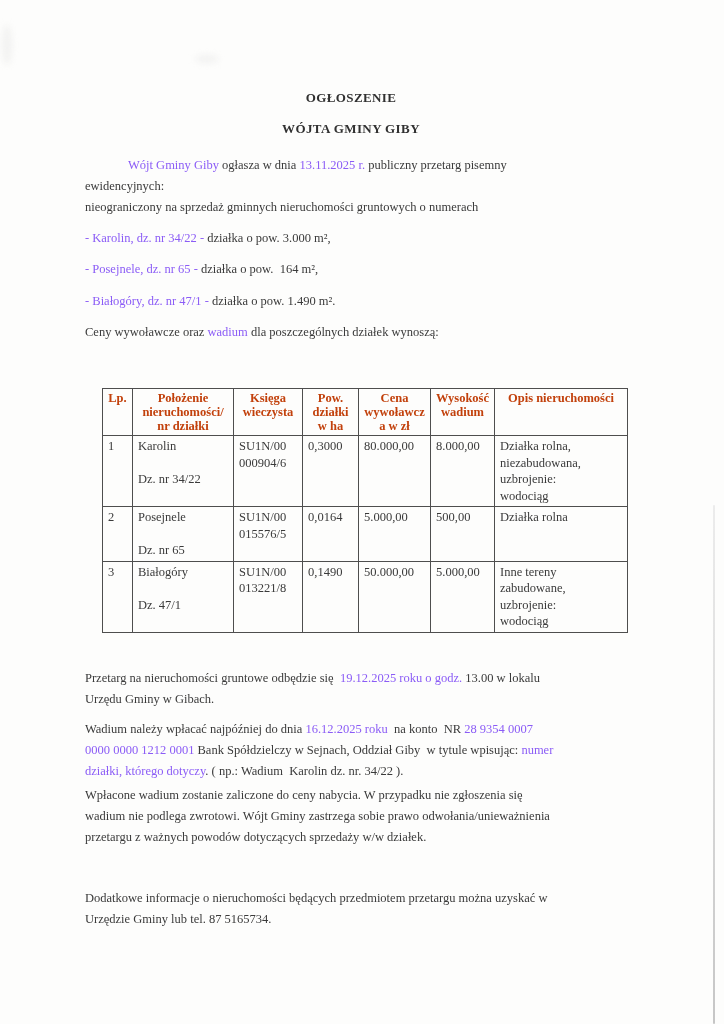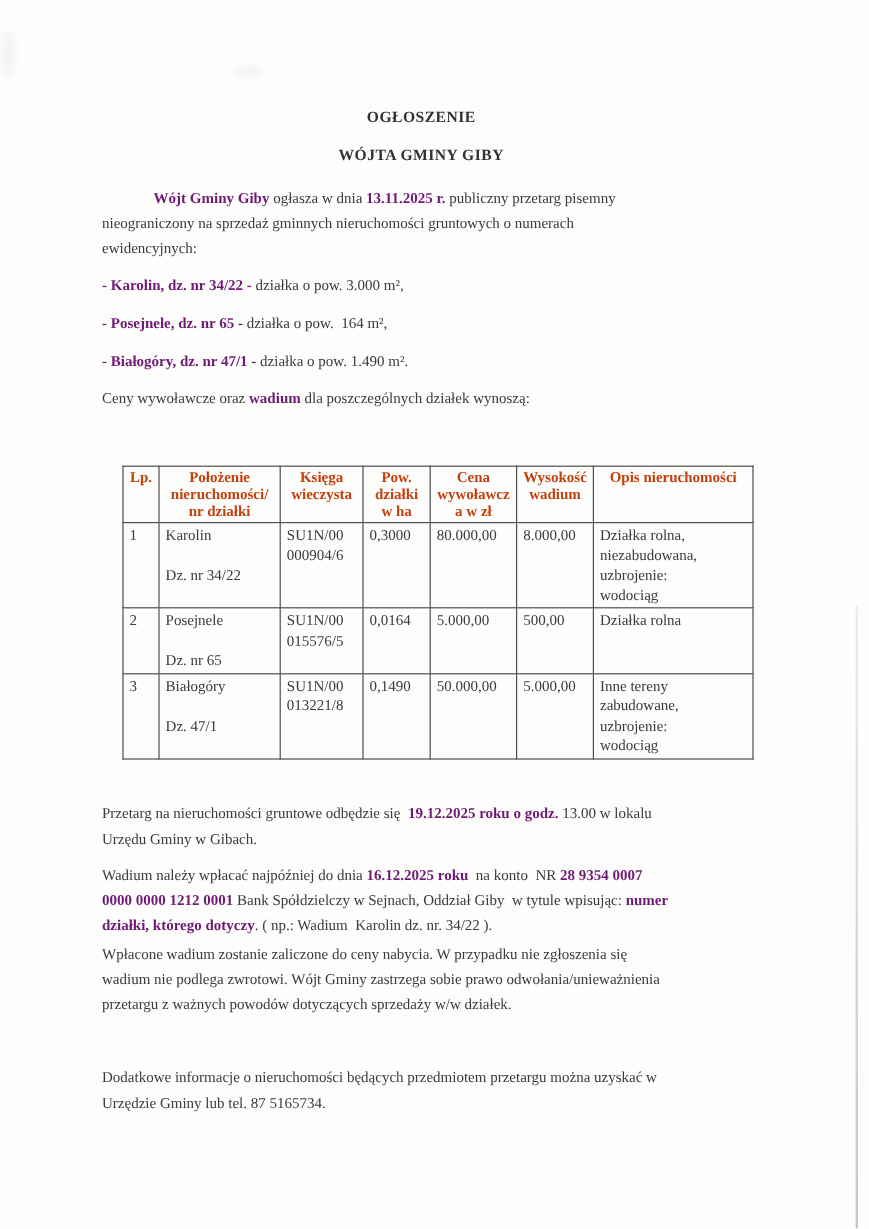--- a/index.html
+++ b/index.html
@@ -5,21 +5,21 @@
   html,body{margin:0;padding:0;background:#ffffff;}
   .page{
     position:relative;
     width:724px;height:1024px;
     background:#fdfdfc;
     font-family:"Liberation Serif","DejaVu Serif",serif;
     color:#3a3a3a;
     font-size:12.5px;
     overflow:hidden;
   }
-  b,.bold{font-weight:bold;color:#701a75;}
+  b,.bold{font-weight:normal;color:#8b5cf6;}
   .center-title{
     position:absolute;left:0;width:702px;
     text-align:center;font-weight:bold;color:#313131;
     font-size:13px;letter-spacing:0.4px;
   }
   .block{position:absolute;left:85px;width:560px;line-height:21px;}
   .line{display:block;}
   .indent{display:inline-block;width:43px;}
   table.lots{
     position:absolute;left:102px;top:388px;
@@ -60,22 +60,22 @@
 </head>
 <body>
 
 <div class="page">
 
   <div class="center-title" style="top:90px">OGŁOSZENIE</div>
   <div class="center-title" style="top:121px">WÓJTA GMINY GIBY</div>
 
   <div class="block" style="top:155px">
     <span class="line"><span class="indent"></span><b>Wójt Gminy Giby</b><span> ogłasza w dnia </span><b>13.11.2025 r.</b><span> publiczny przetarg pisemny</span></span>
+    <span class="line">ewidencyjnych:</span>
     <span class="line">nieograniczony na sprzedaż gminnych nieruchomości gruntowych o numerach</span>
-    <span class="line">ewidencyjnych:</span>
   </div>
 
   <div class="block" style="top:228px">
     <b>- Karolin, dz. nr 34/22 -</b><span> działka o pow. 3.000 m²,</span>
   </div>
   <div class="block" style="top:259px">
     <b>- Posejnele, dz. nr 65 -</b><span> działka o pow.&nbsp; 164 m²,</span>
   </div>
   <div class="block" style="top:291px">
     <b>- Białogóry, dz. nr 47/1 -</b><span> działka o pow. 1.490 m².</span>

